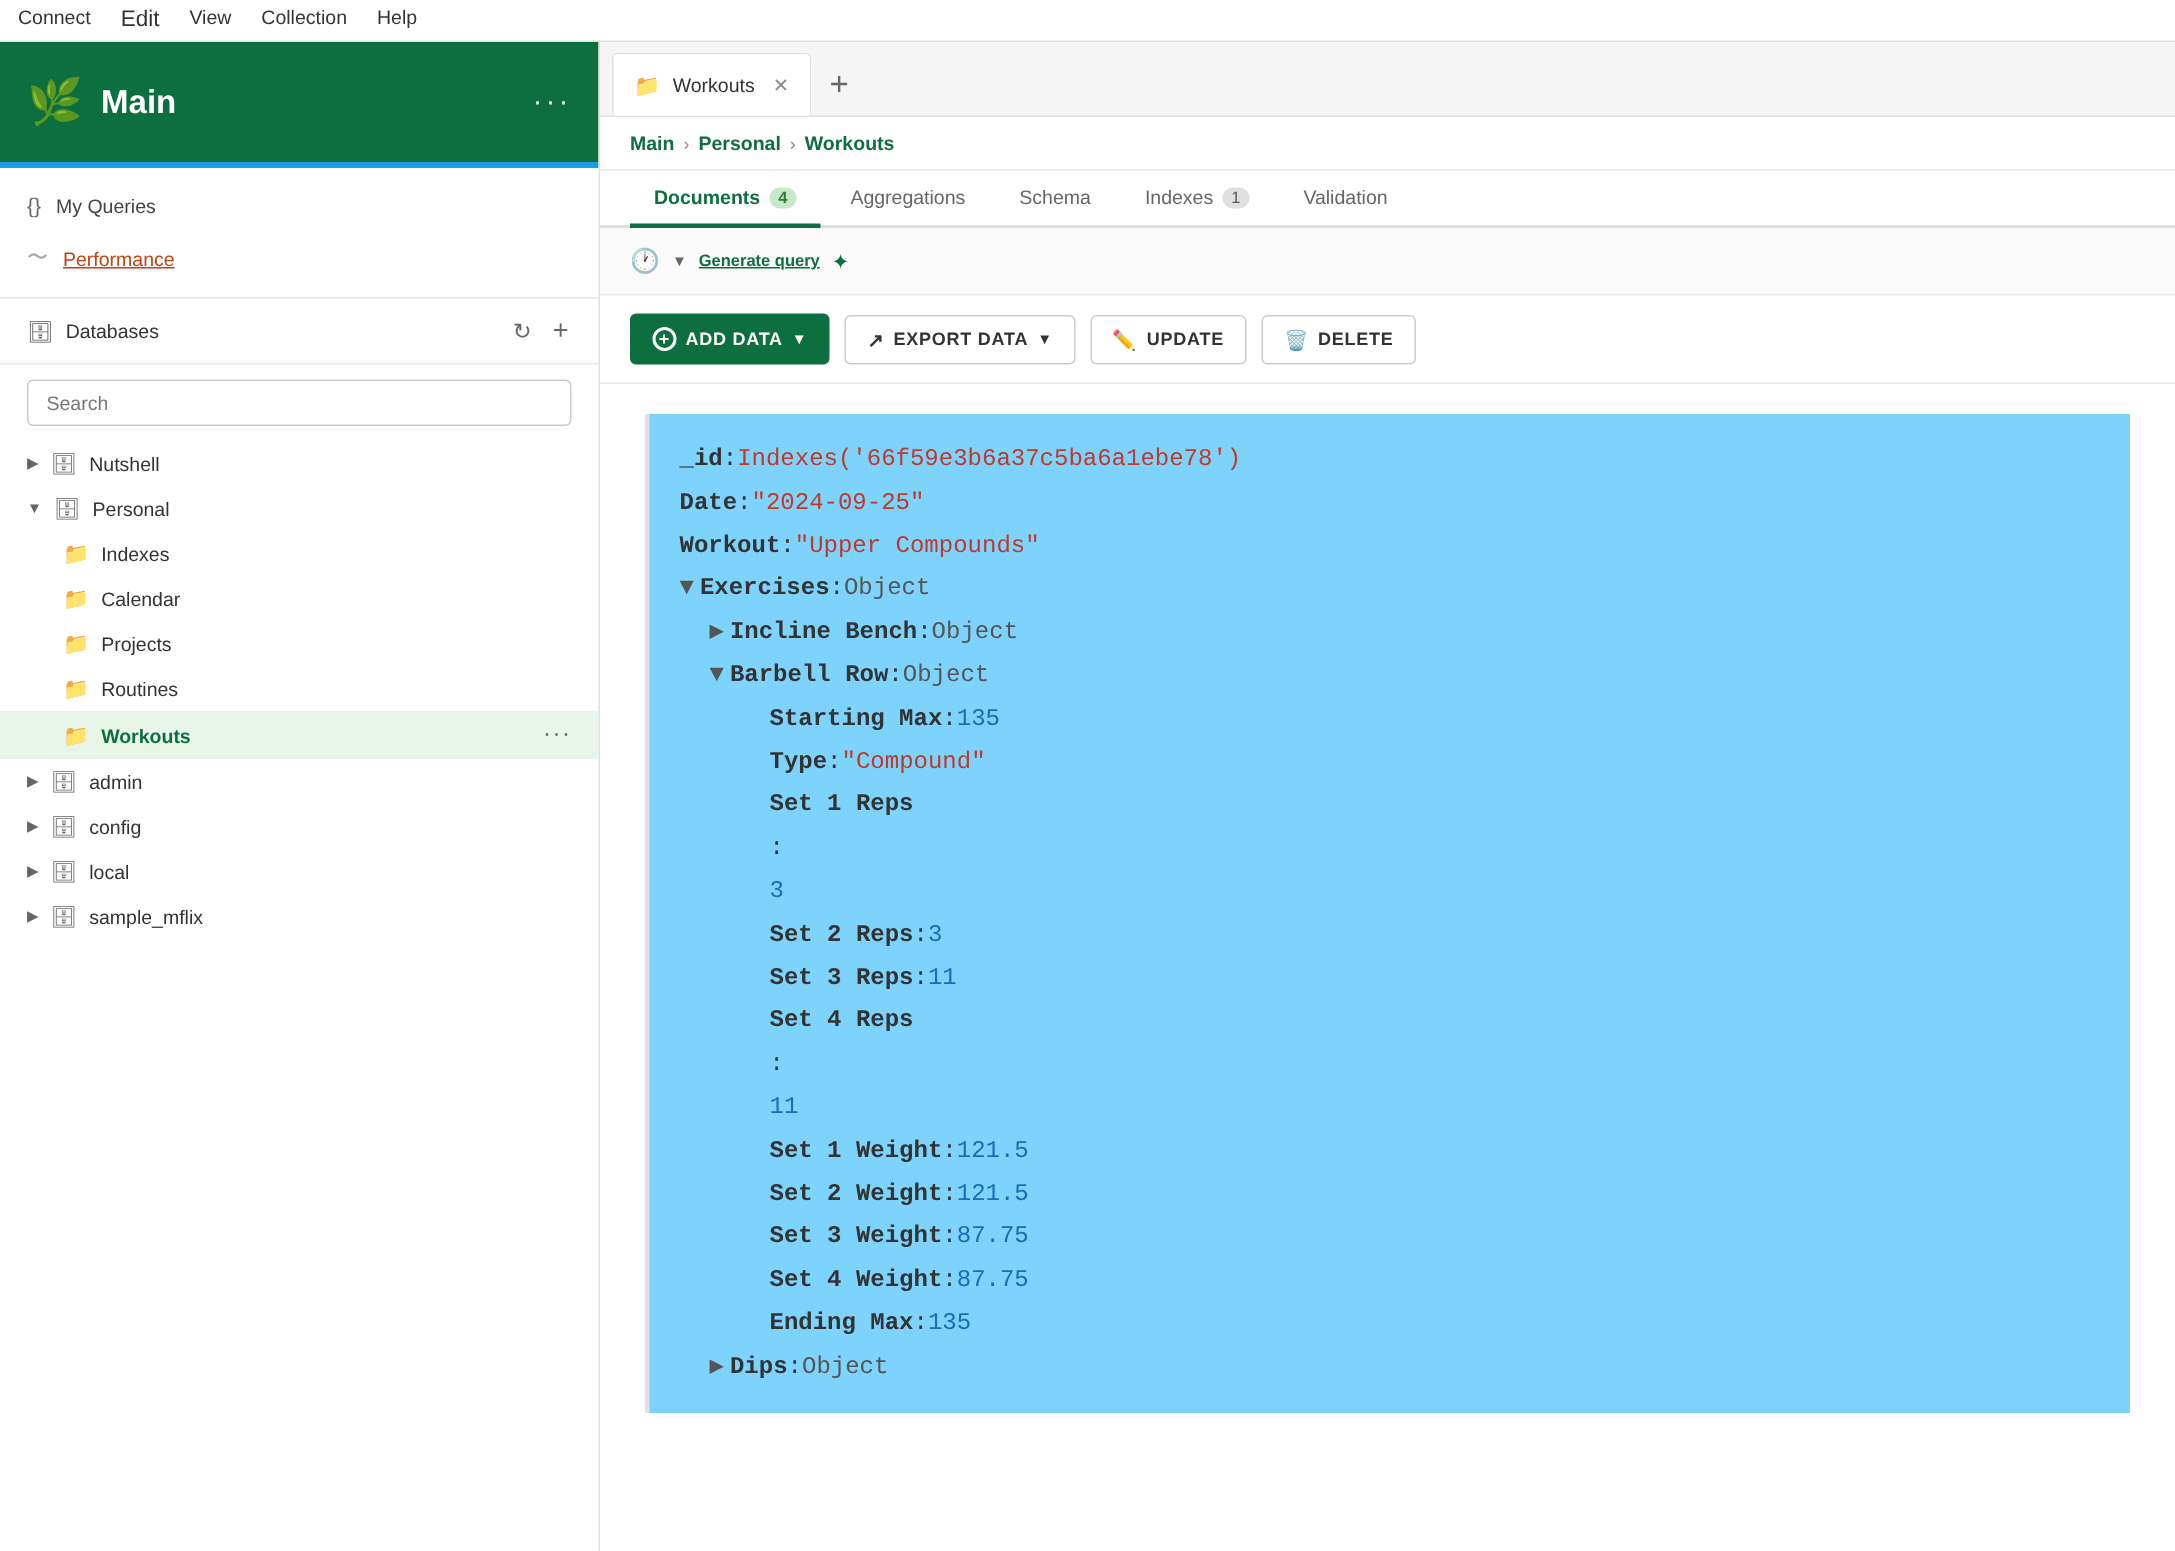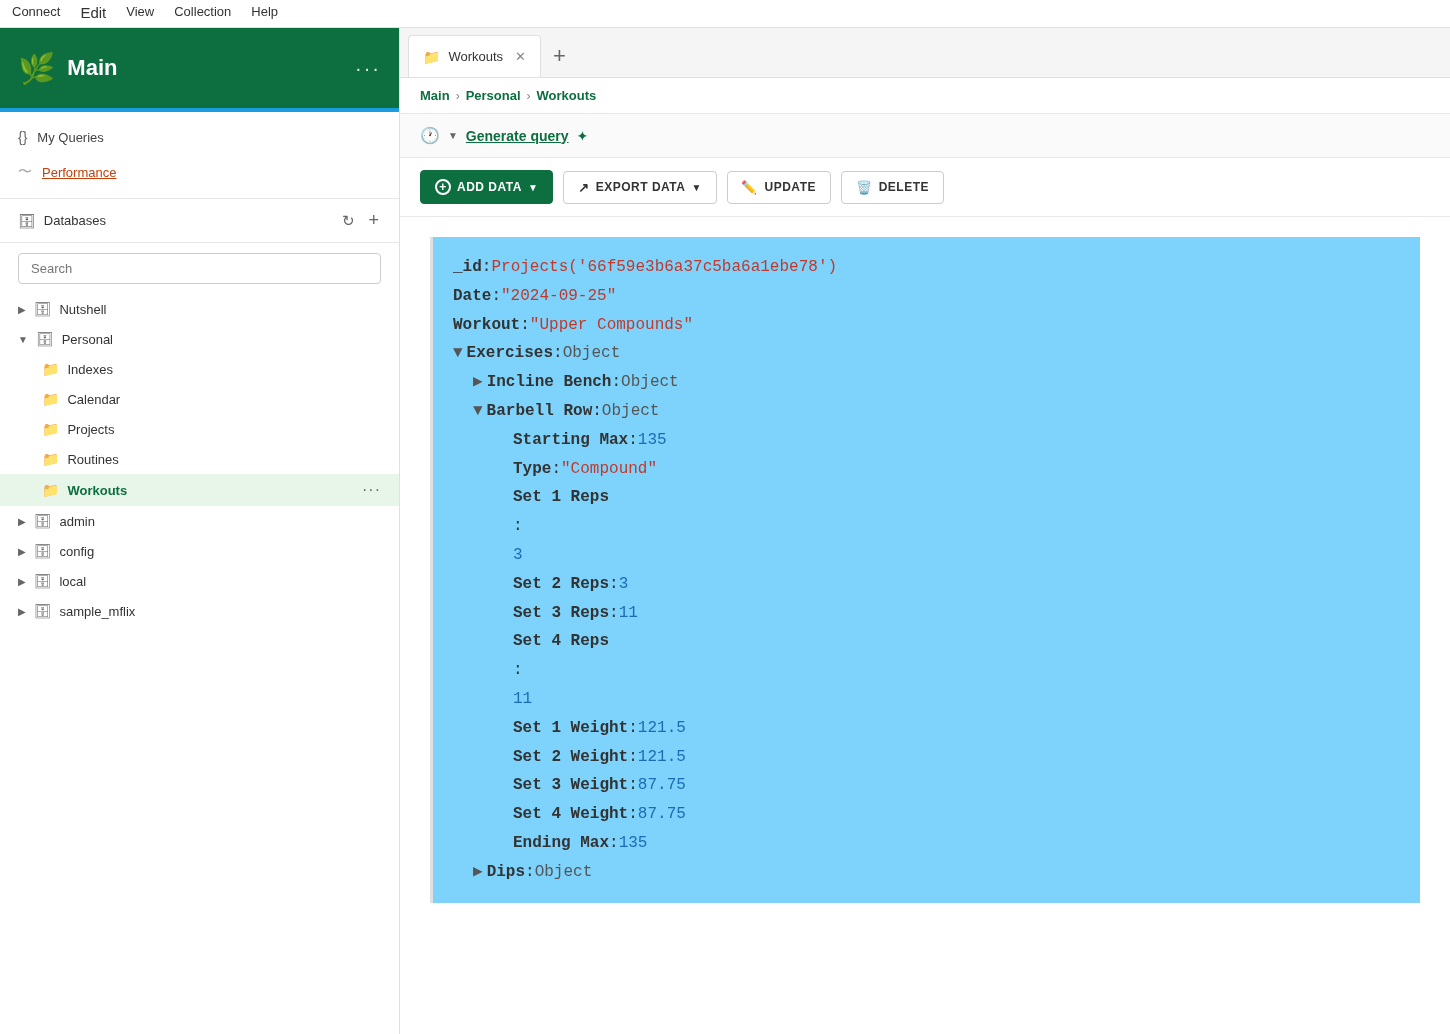--- a/index.html
+++ b/index.html
@@ -132,25 +132,44 @@
     </div>
 
     <div style="display:flex;align-items:center;gap:6px;padding:10px 20px;font-size:13px;border-bottom:1px solid #e8e8e8;">
       <span style="color:#0d6e3f;font-weight:600;cursor:pointer;">Main</span>
       <span style="color:#888;font-size:12px;">›</span>
       <span style="color:#0d6e3f;font-weight:600;cursor:pointer;">Personal</span>
       <span style="color:#888;font-size:12px;">›</span>
       <span style="color:#0d6e3f;font-weight:600;cursor:pointer;">Workouts</span>
     </div>
 
+    <div style="display:flex;align-items:center;border-bottom:2px solid #e0e0e0;padding:0 20px;gap:4px;">
+      <div style="padding:10px 16px;font-size:13px;color:#0d6e3f;font-weight:600;cursor:pointer;border-bottom:3px solid #0d6e3f;margin-bottom:-2px;display:flex;align-items:center;gap:6px;">
+        <span>Documents</span>
+        <span style="background:#c8e6c9;color:#2e7d32;border-radius:10px;padding:1px 6px;font-size:11px;">4</span>
+      </div>
+      <div style="padding:10px 16px;font-size:13px;color:#666;cursor:pointer;border-bottom:3px solid transparent;margin-bottom:-2px;">
+        <span>Aggregations</span>
+      </div>
+      <div style="padding:10px 16px;font-size:13px;color:#666;cursor:pointer;border-bottom:3px solid transparent;margin-bottom:-2px;">
+        <span>Schema</span>
+      </div>
+      <div style="padding:10px 16px;font-size:13px;color:#666;cursor:pointer;border-bottom:3px solid transparent;margin-bottom:-2px;display:flex;align-items:center;gap:6px;">
+        <span>Indexes</span>
+        <span style="background:#e0e0e0;color:#555;border-radius:10px;padding:1px 6px;font-size:11px;">1</span>
+      </div>
+      <div style="padding:10px 16px;font-size:13px;color:#666;cursor:pointer;border-bottom:3px solid transparent;margin-bottom:-2px;">
+        <span>Validation</span>
+      </div>
+    </div>
 
     <div style="display:flex;align-items:center;gap:8px;padding:12px 20px;border-bottom:1px solid #e8e8e8;background:#fafafa;">
       <span style="font-size:16px;color:#666;cursor:pointer;">🕐</span>
       <span style="font-size:10px;color:#666;cursor:pointer;">▼</span>
-      <span style="color:#0d6e3f;font-weight:600;text-decoration:underline;cursor:pointer;font-size:14px;white-space:nowrap;">Generate query</span>
+      <span style="color:#0d6e3f;font-weight:600;text-decoration:underline;cursor:pointer;font-size:11px;white-space:nowrap;">Generate query</span>
       <span style="color:#0d6e3f;font-size:14px;">✦</span>
     </div>
 
     <div style="display:flex;align-items:center;gap:10px;padding:12px 20px;border-bottom:1px solid #e8e8e8;">
       <button style="display:flex;align-items:center;gap:6px;padding:8px 14px;border-radius:4px;font-size:12px;font-weight:700;cursor:pointer;border:1px solid #0d6e3f;background:#0d6e3f;color:#fff;letter-spacing:0.5px;">
         <span style="font-size:14px;border:2px solid #fff;border-radius:50%;width:16px;height:16px;display:inline-flex;align-items:center;justify-content:center;font-size:12px;">+</span>
         <span>ADD DATA</span>
         <span style="font-size:10px;">▼</span>
       </button>
       <button style="display:flex;align-items:center;gap:6px;padding:8px 14px;border-radius:4px;font-size:12px;font-weight:700;cursor:pointer;border:1px solid #ccc;background:#fff;color:#333;letter-spacing:0.5px;">
@@ -167,21 +186,21 @@
         <span>DELETE</span>
       </button>
     </div>
 
     <div style="flex:1;overflow-y:auto;padding:20px 30px;background:#fff;">
       <div style="font-family:'Courier New',monospace;font-size:16px;line-height:1.8;background:#7dd3fc;border-left:3px solid #e0e0e0;padding:16px 20px;">
 
         <div style="display:flex;flex-wrap:wrap;">
           <span style="color:#333;font-weight:600;">_id</span>
           <span style="color:#333;">: </span>
-          <span style="color:#c0392b;">Projects('66f59e3b6a37c5ba6a1ebe78')</span>
+          <span style="color:#c0392b;">Indexes('66f59e3b6a37c5ba6a1ebe78')</span>
         </div>
 
         <div style="display:flex;flex-wrap:wrap;">
           <span style="color:#333;font-weight:600;">Date</span>
           <span style="color:#333;"> : </span>
           <span style="color:#c0392b;">"2024-09-25"</span>
         </div>
 
         <div style="display:flex;flex-wrap:wrap;">
           <span style="color:#333;font-weight:600;">Workout</span>

